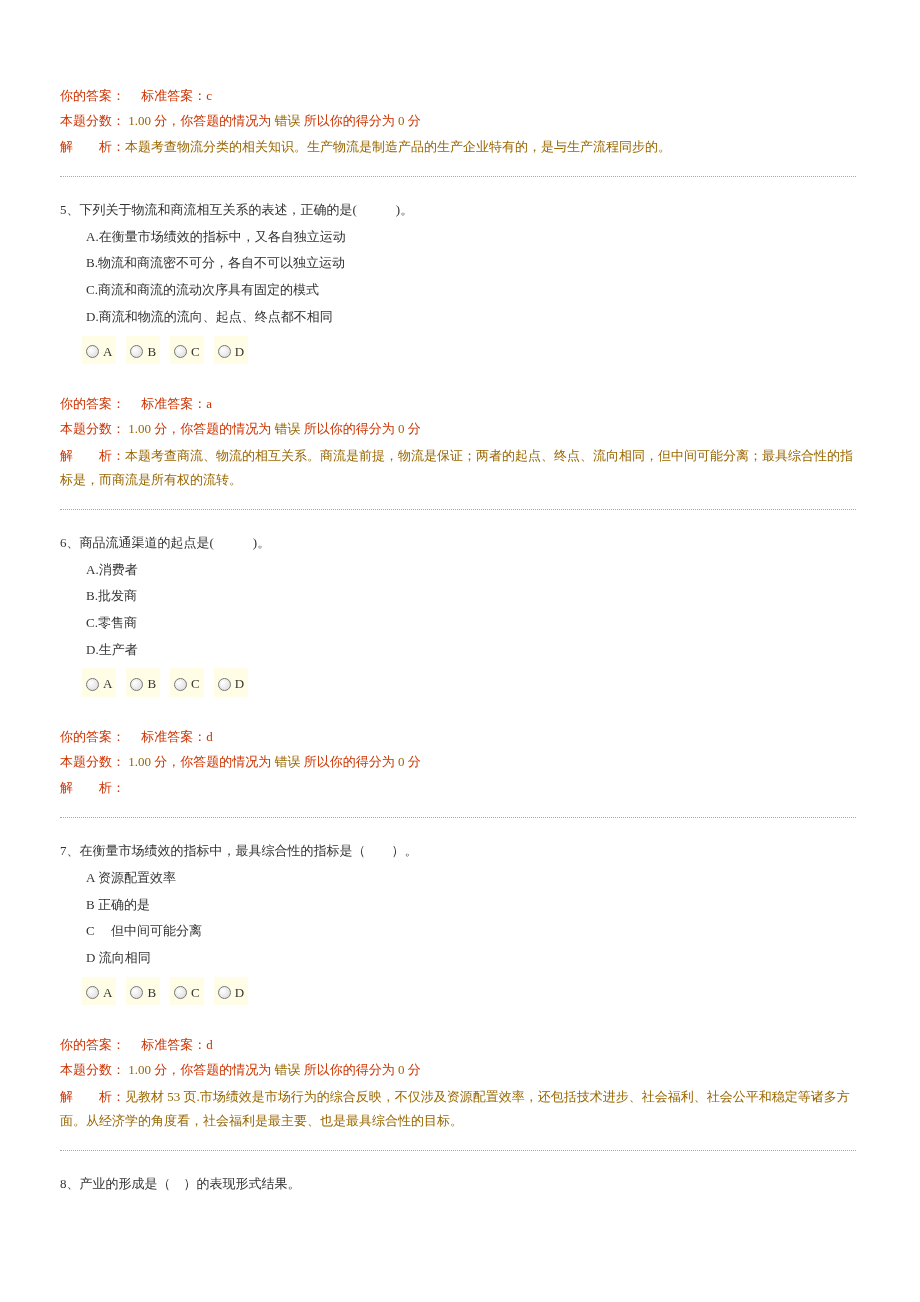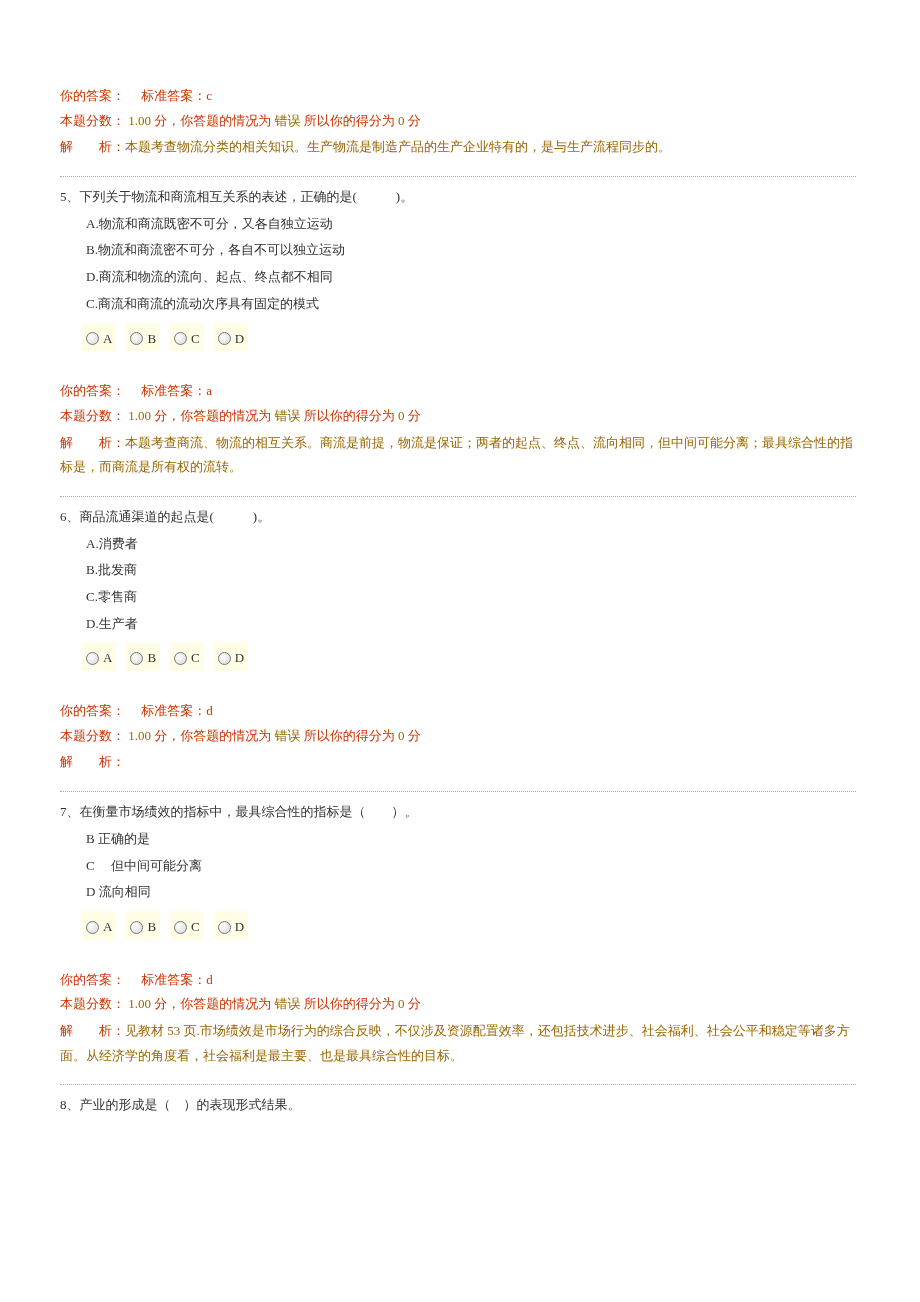--- a/index.html
+++ b/index.html
@@ -19,21 +19,21 @@
     border-bottom: 1px dotted #aaa;
     padding-bottom: 16px;
     margin-bottom: 8px;
   }
   .answer-line {
     margin-top: 4px;
   }
   .txt-hot { color: #cc3300; }
   .txt-link { color: #996600; }
   .stem {
-    margin-top: 8px;
+    margin-top: 21px;
     color: #333;
   }
   .options {
     padding-left: 26px;
     margin-top: 2px;
   }
   .opt-line { margin: 2px 0; }
   .radio-row {
     padding-left: 22px;
     margin: 6px 0 28px 0;
@@ -90,24 +90,24 @@
     <div class="analysis">
       <span class="txt-hot">解　　析：</span><span class="txt-link">本题考查物流分类的相关知识。生产物流是制造产品的生产企业特有的，是与生产流程同步的。</span>
     </div>
   </div>
 
   <div class="qblock">
     <div class="stem">
       <span>5、</span><span>下列关于物流和商流相互关系的表述，正确的是(　　　)。</span>
     </div>
     <div class="options">
-      <div class="opt-line">A.物流和商流既密不可分，又各自独立运动</div>
+      <div class="opt-line">A.在衡量市场绩效的指标中，又各自独立运动</div>
       <div class="opt-line">B.物流和商流密不可分，各自不可以独立运动</div>
+      <div class="opt-line">C.商流和商流的流动次序具有固定的模式</div>
       <div class="opt-line">D.商流和物流的流向、起点、终点都不相同</div>
-      <div class="opt-line">C.商流和商流的流动次序具有固定的模式</div>
     </div>
     <div class="radio-row">
       <span class="radio-cell">
           <span class="radio-dot"></span>
           <span class="radio-letter">A</span>
         </span>
       <span class="radio-cell">
           <span class="radio-dot"></span>
           <span class="radio-letter">B</span>
         </span>
@@ -184,20 +184,21 @@
     <div class="analysis">
       <span class="txt-hot">解　　析：</span><span class="txt-link"></span>
     </div>
   </div>
 
   <div class="qblock">
     <div class="stem">
       <span>7、</span><span>在衡量市场绩效的指标中，最具综合性的指标是（　　）。</span>
     </div>
     <div class="options">
+      <div class="opt-line">A 资源配置效率</div>
       <div class="opt-line">B 正确的是</div>
       <div class="opt-line">C　 但中间可能分离</div>
       <div class="opt-line">D 流向相同</div>
     </div>
     <div class="radio-row">
       <span class="radio-cell">
           <span class="radio-dot"></span>
           <span class="radio-letter">A</span>
         </span>
       <span class="radio-cell">

